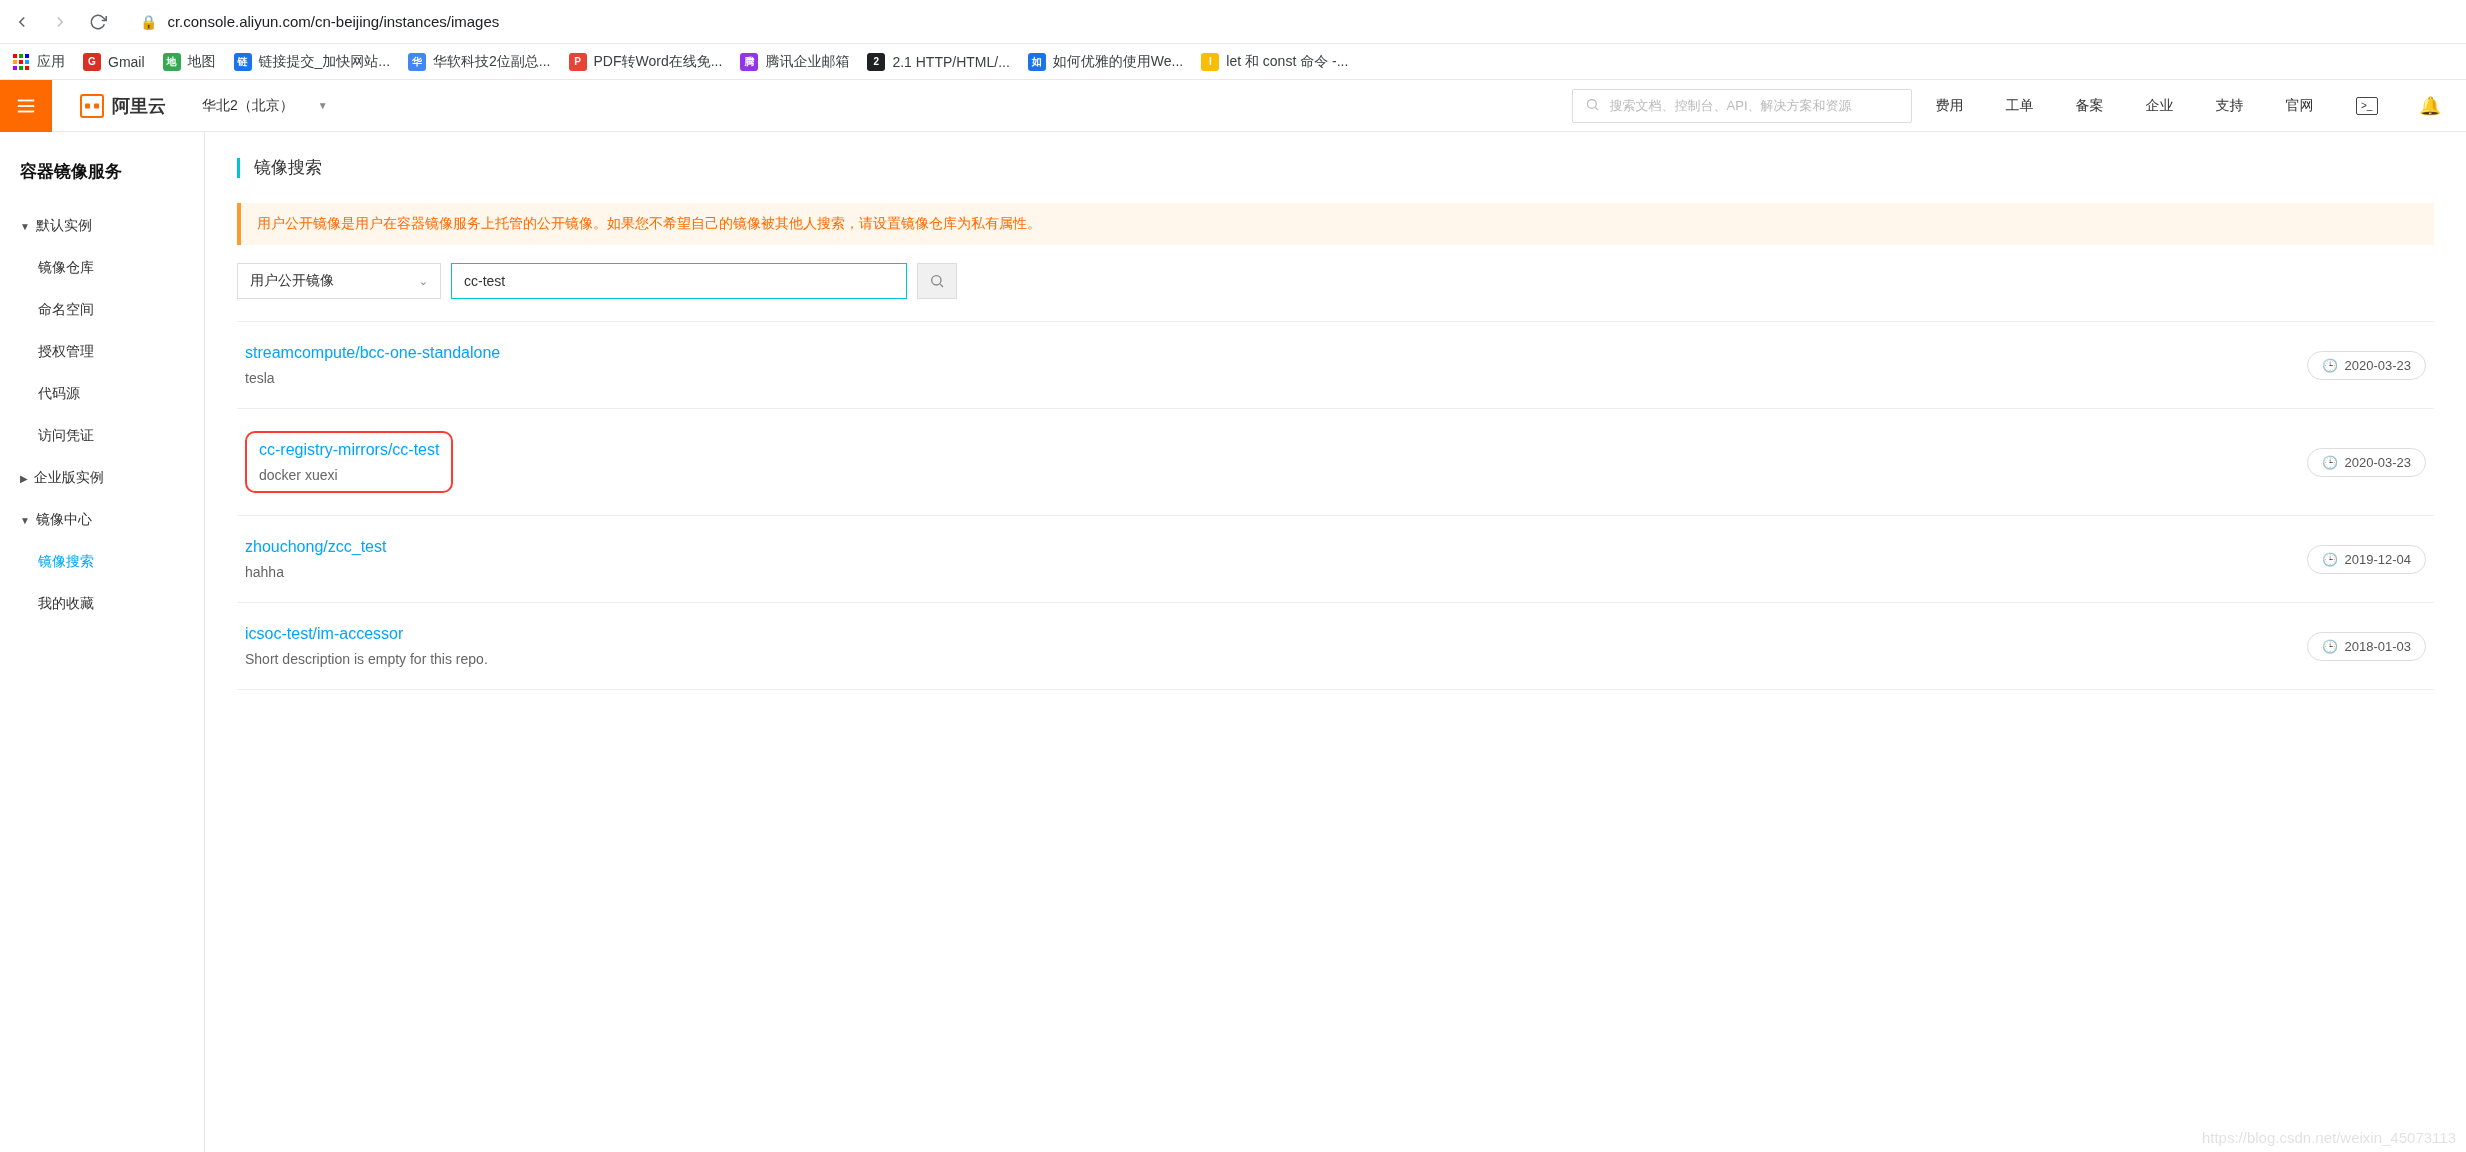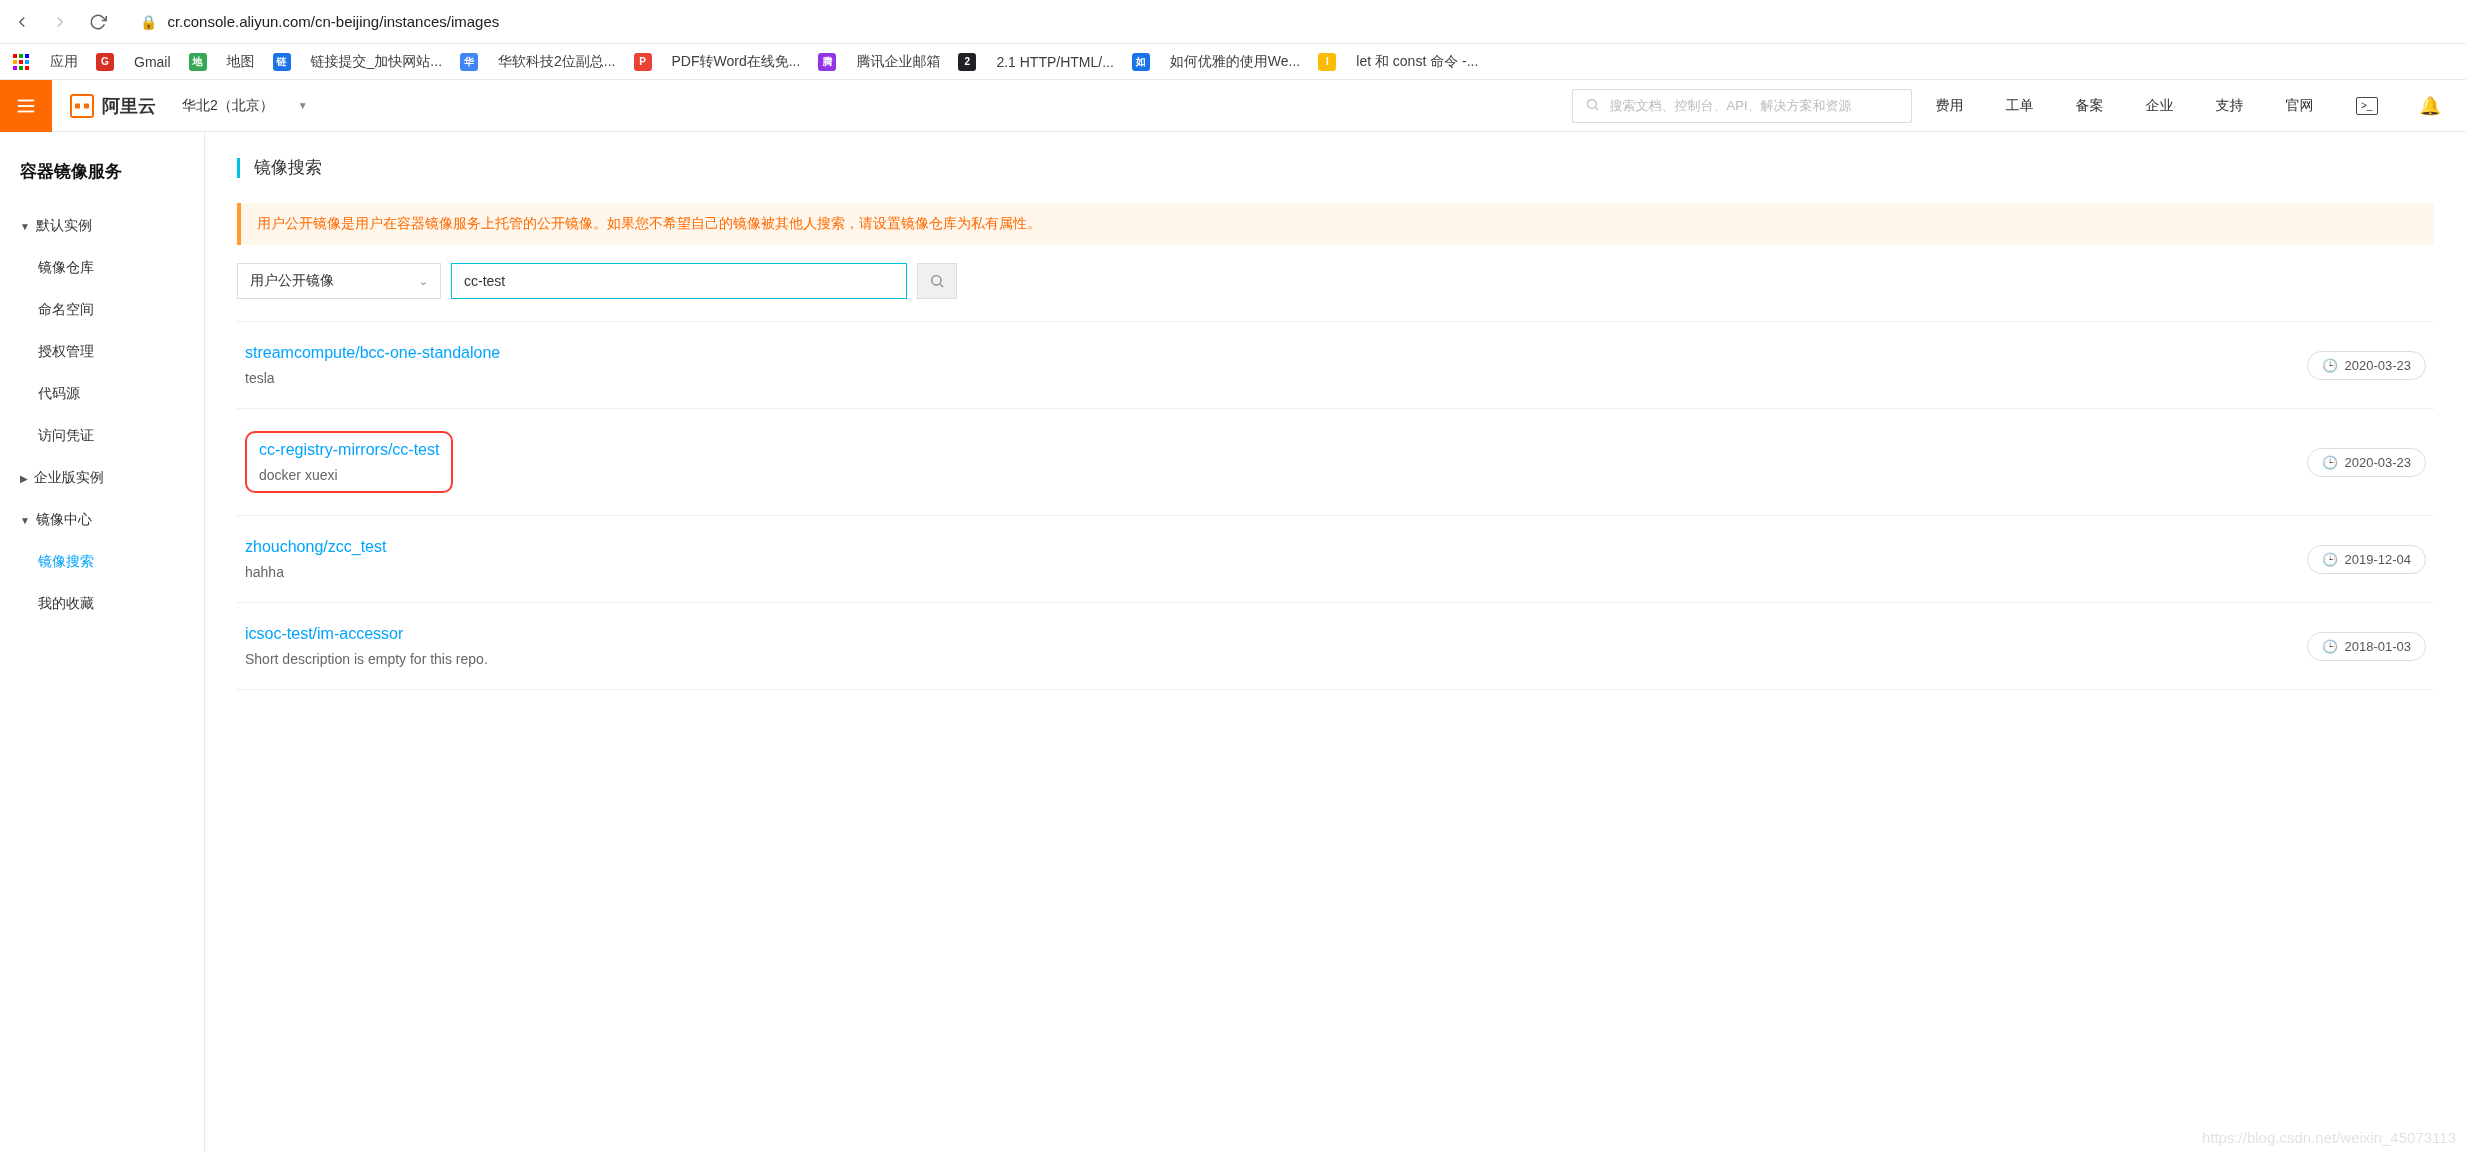--- a/index.html
+++ b/index.html
@@ -8,29 +8,29 @@
   
   .chrome { height: 44px; display: flex; align-items: center; background: #fff; border-bottom: 1px solid #e8e8e8; padding: 0 10px; gap: 14px; }
   .chrome-btn { width: 24px; height: 24px; display: flex; align-items: center; justify-content: center; color: #5f6368; cursor: pointer; }
   .chrome-btn.disabled { opacity: .4; }
   .url-bar { flex: 1; display: flex; align-items: center; gap: 10px; height: 32px; border: none; border-radius: 16px; padding: 0 16px; color: #5f6368; font-size: 15px; background: #fff; }
   .lock { font-size: 14px; color: #5f6368; }
   .url-text { color: #202124; }
 
   
   .bookmarks { height: 36px; display: flex; align-items: center; gap: 18px; padding: 0 12px; background: #fff; border-bottom: 1px solid #e8e8e8; font-size: 14px; color: #3c4043; }
-  .bk-item { display: flex; align-items: center; gap: 20px; cursor: pointer; white-space: nowrap; }
+  .bk-item { display: flex; align-items: center; gap: 7px; cursor: pointer; white-space: nowrap; }
   .bk-icon { width: 18px; height: 18px; display: inline-flex; align-items: center; justify-content: center; font-size: 14px; }
   .grid-icon div { width: 4px; height: 4px; background: #f00; }
   .grid-icon { display: grid; grid-template-columns: repeat(3,4px); grid-template-rows: repeat(3,4px); gap: 2px; }
 
   
   .app-header { height: 52px; display: flex; align-items: center; background: #fff; border-bottom: 1px solid #e8e8e8; }
   .hamburger { width: 52px; height: 52px; background: #ff6a00; display: flex; align-items: center; justify-content: center; color: #fff; cursor: pointer; }
-  .brand { display: flex; align-items: center; gap: 8px; padding: 0 18px; }
+  .brand { display: flex; align-items: center; gap: 8px; padding: 0 28px; }
   .brand-logo { width: 24px; height: 24px; border: 2.5px solid #ff6a00; border-radius: 3px; position: relative; }
   .brand-logo::before, .brand-logo::after { content: ""; position: absolute; top: 50%; width: 5px; height: 5px; background: #ff6a00; border-radius: 1px; transform: translateY(-50%); }
   .brand-logo::before { left: 3px; } .brand-logo::after { right: 3px; }
   .brand-text { font-size: 18px; font-weight: 600; color: #333; }
   .region { display: flex; align-items: center; gap: 24px; margin-left: 8px; cursor: pointer; color: #333; font-size: 14px; }
   .region .caret { font-size: 10px; color: #888; }
   .header-search { margin-left: auto; margin-right: 24px; width: 340px; height: 34px; border: 1px solid #ddd; border-radius: 2px; display: flex; align-items: center; padding: 0 12px; color: #aaa; gap: 10px; }
   .header-search input { border: none; outline: none; flex: 1; font-size: 13px; }
   .header-search input::placeholder { color: #bbb; }
   .top-nav { display: flex; align-items: center; gap: 42px; padding-right: 24px; font-size: 14px; color: #333; }

